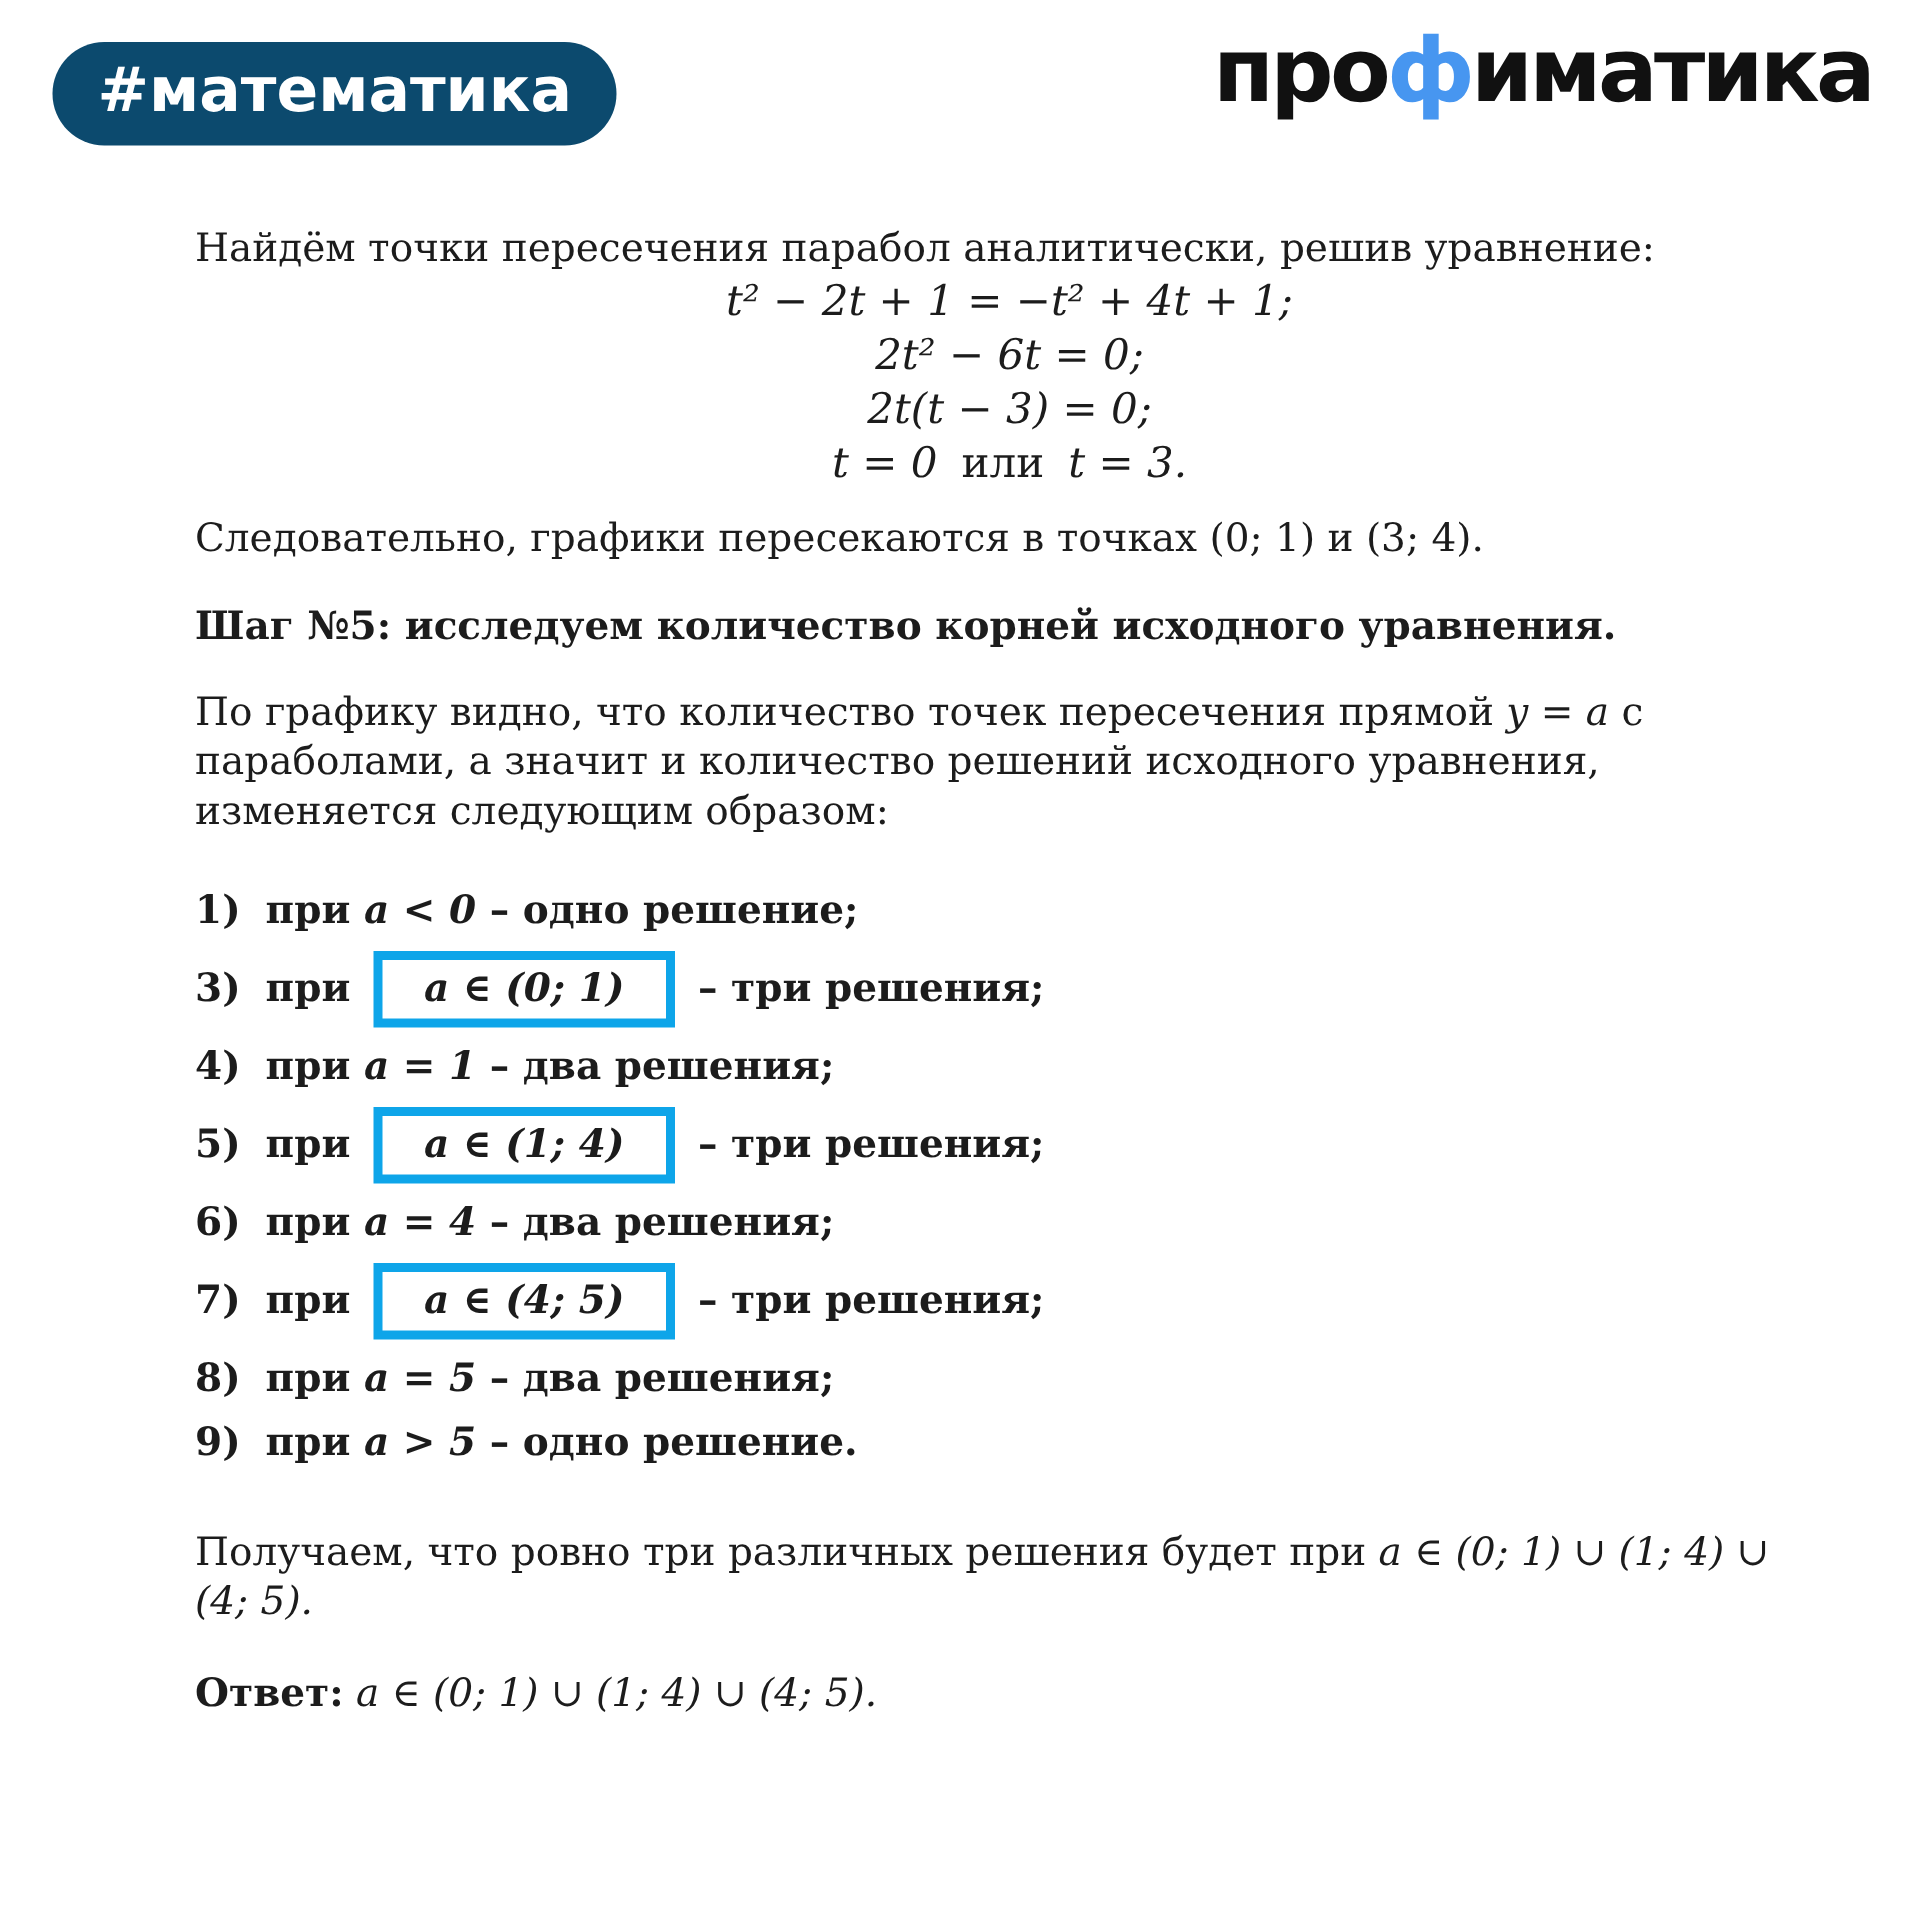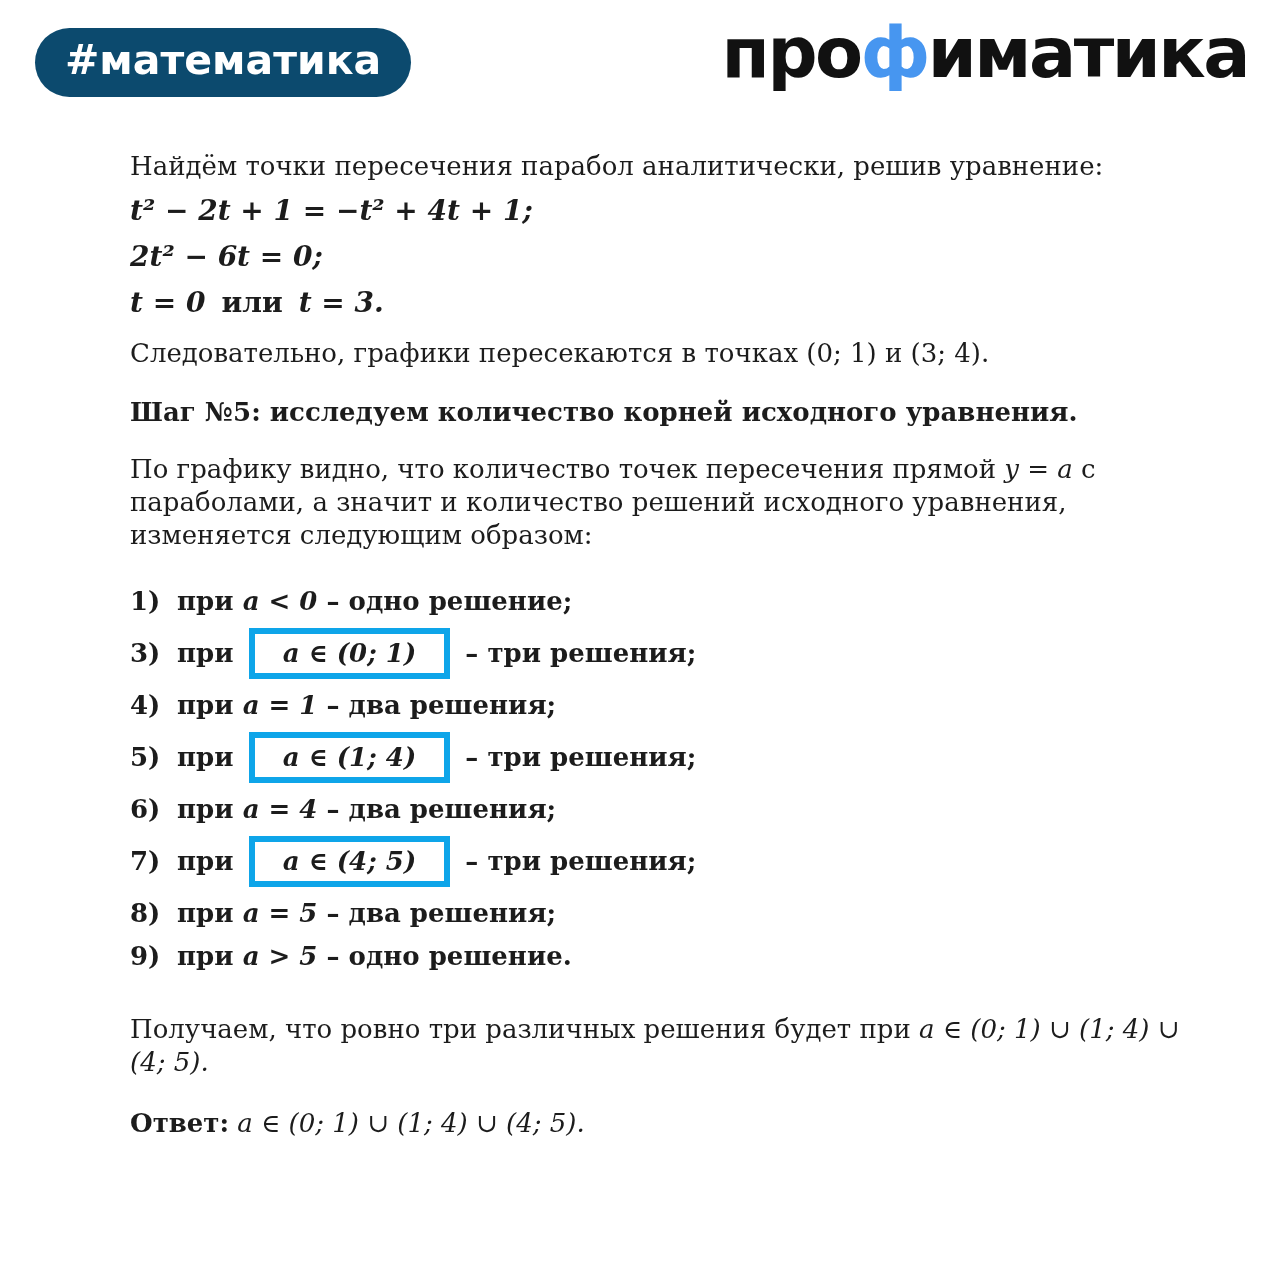--- a/index.html
+++ b/index.html
@@ -19,37 +19,37 @@
     background:#0c4a6e;color:#ffffff;
     font-family:"DejaVu Sans", sans-serif;
     font-weight:bold;font-size:41px;
     padding:8px 30px 13px 30px;
     border-radius:42px;
     letter-spacing:0px;
   }
   .logo{
     position:absolute;right:32px;top:12px;
     font-family:"DejaVu Sans", sans-serif;
-    font-weight:bold;font-size:70px;
+    font-weight:bold;font-size:59px;
     letter-spacing:-2.5px;color:#111111;
     white-space:nowrap;
   }
   .logo .accent{color:#4796f0;}
 
   
   .content{
     position:absolute;top:150px;left:130px;width:1086px;
   }
   .body-text{font-size:26px;line-height:33px;margin:0;}
   .math{font-style:italic;}
   .bold{font-weight:bold;}
 
   .eq{
-    font-size:28px;line-height:36px;
-    font-style:italic;margin:10px 0;font-weight:bold;
+    text-align:center;font-size:28px;line-height:36px;
+    font-style:italic;margin:0 0;
   }
   .eq-conn{font-style:normal;display:inline-block;margin:0 16px;}
 
   .conclusion{margin-top:16px;}
   .step-heading{font-size:26px;line-height:33px;font-weight:bold;margin:26px 0 0 0;}
   .analysis{margin-top:24px;}
 
   .items{margin-top:33px;font-weight:bold;}
   .row{font-size:26px;line-height:33px;margin-bottom:10px;}
   .row .num{display:inline-block;min-width:38px;}
@@ -73,20 +73,21 @@
   </div>
 
   <div class="logo"><span>про</span><span class="accent">ф</span><span>иматика</span></div>
 
   <div class="content">
 
     <p class="body-text">Найдём точки пересечения парабол аналитически, решив уравнение:</p>
 
     <div class="eq">t² − 2t + 1 = −t² + 4t + 1;</div>
     <div class="eq">2t² − 6t = 0;</div>
+    <div class="eq">2t(t − 3) = 0;</div>
     <div class="eq"><span>t = 0</span><span class="eq-conn">или</span><span>t = 3.</span></div>
 
     <p class="body-text conclusion">Следовательно, графики пересекаются в точках (0; 1) и (3; 4).</p>
 
     <p class="step-heading">Шаг №5: исследуем количество корней исходного уравнения.</p>
 
     <p class="body-text analysis">
       <span>По графику видно, что количество точек пересечения прямой</span>
       <span class="math">y = a</span>
       <span>с параболами, а значит и количество решений исходного уравнения, изменяется следующим образом:</span>

